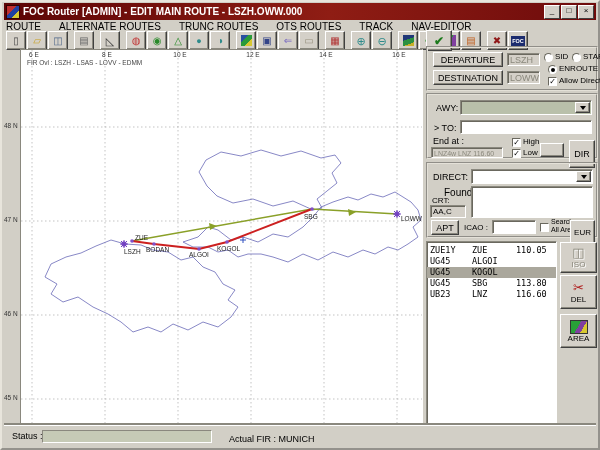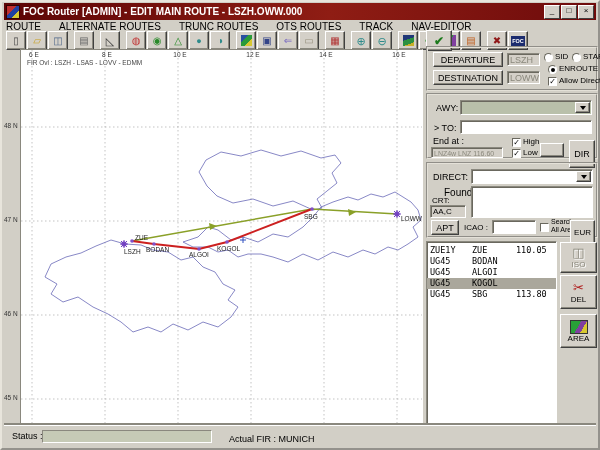--- a/index.html
+++ b/index.html
@@ -332,30 +332,30 @@
     <div class="lbl7" style="left:123px;top:54px;">Search :</div>
     <div class="lbl7" style="left:123px;top:62px;">All Areas...</div>
     <div class="btn" style="left:142px;top:56px;width:25px;height:24px;font-size:8px;">EUR</div>
   </div>
 
   <div class="wplist">
     <div class="lrow">
       <span class="c1">ZUE1Y</span><span class="c2">ZUE</span><span class="c3">110.05</span>
     </div>
     <div class="lrow">
-      <span class="c1">UG45</span><span class="c2">BODAN</span><span class="c3"></span>
-    </div>
-    <div class="lrow">
       <span class="c1">UG45</span><span class="c2">ALGOI</span><span class="c3"></span>
     </div>
     <div class="lrow sel">
       <span class="c1">UG45</span><span class="c2">KOGOL</span><span class="c3"></span>
     </div>
     <div class="lrow">
       <span class="c1">UG45</span><span class="c2">SBG</span><span class="c3">113.80</span>
+    </div>
+    <div class="lrow">
+      <span class="c1">UB23</span><span class="c2">LNZ</span><span class="c3">116.60</span>
     </div>
   </div>
 
   <div class="sidebtn" style="top:240px;height:31px;">
     <span class="glyph disabledtxt">◫</span>
     <span class="disabledtxt">ISO</span>
   </div>
   <div class="sidebtn" style="top:273px;height:34px;">
     <span class="glyph" style="color:#b02020;">✂</span>
     <span>DEL</span>

